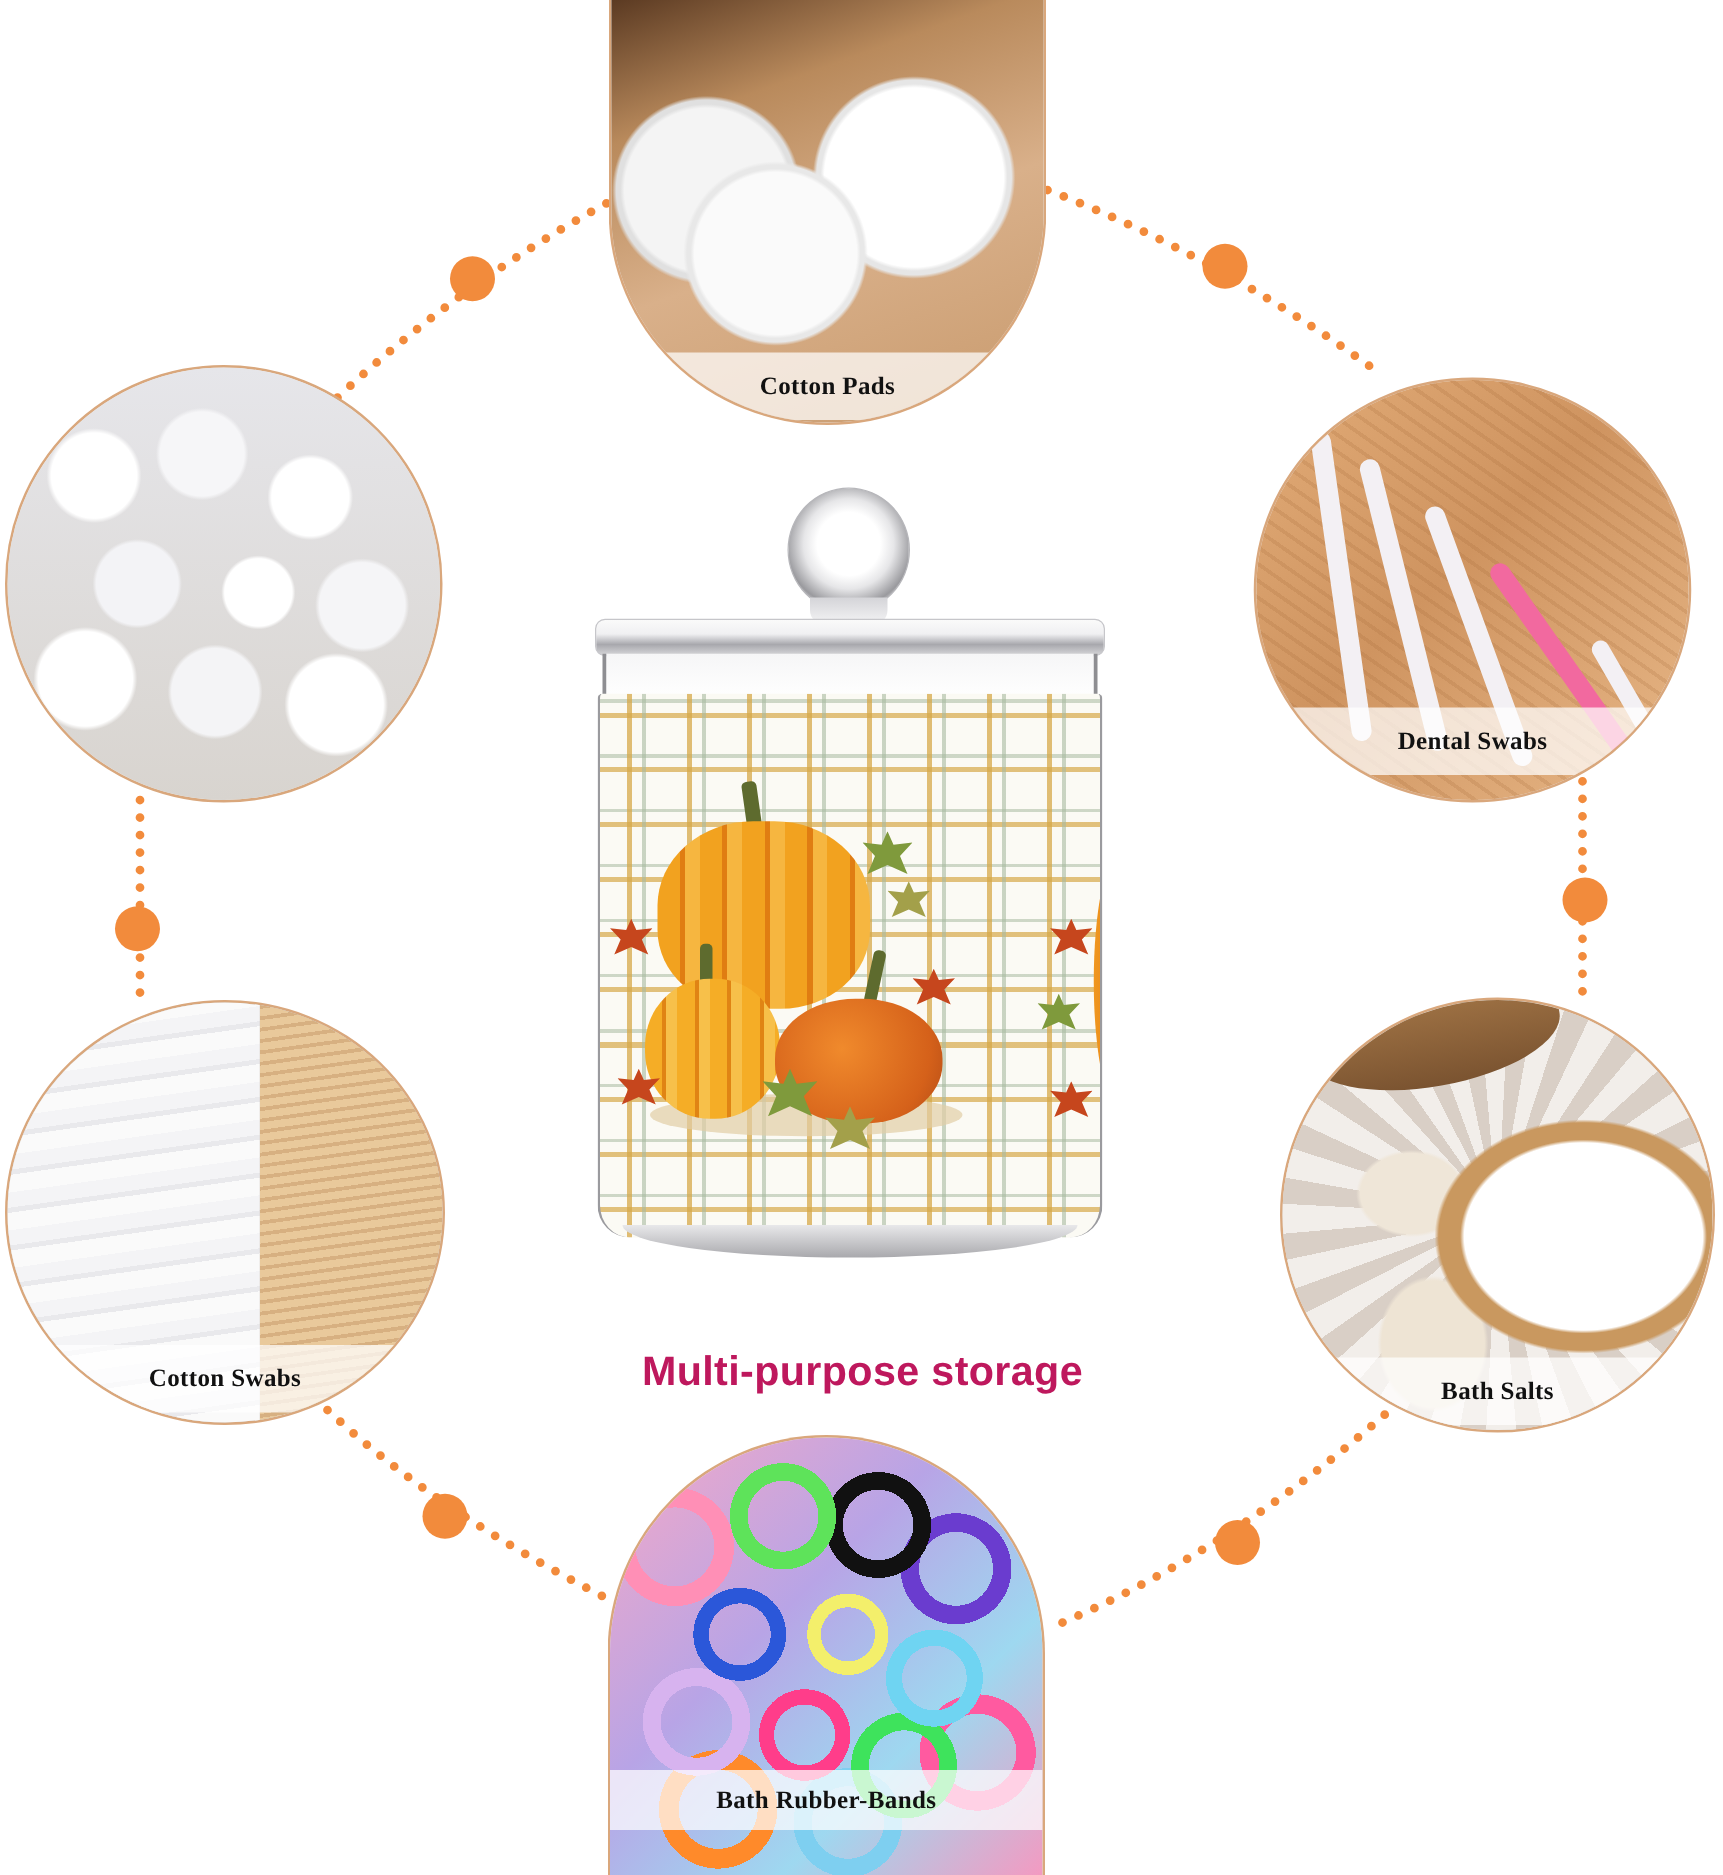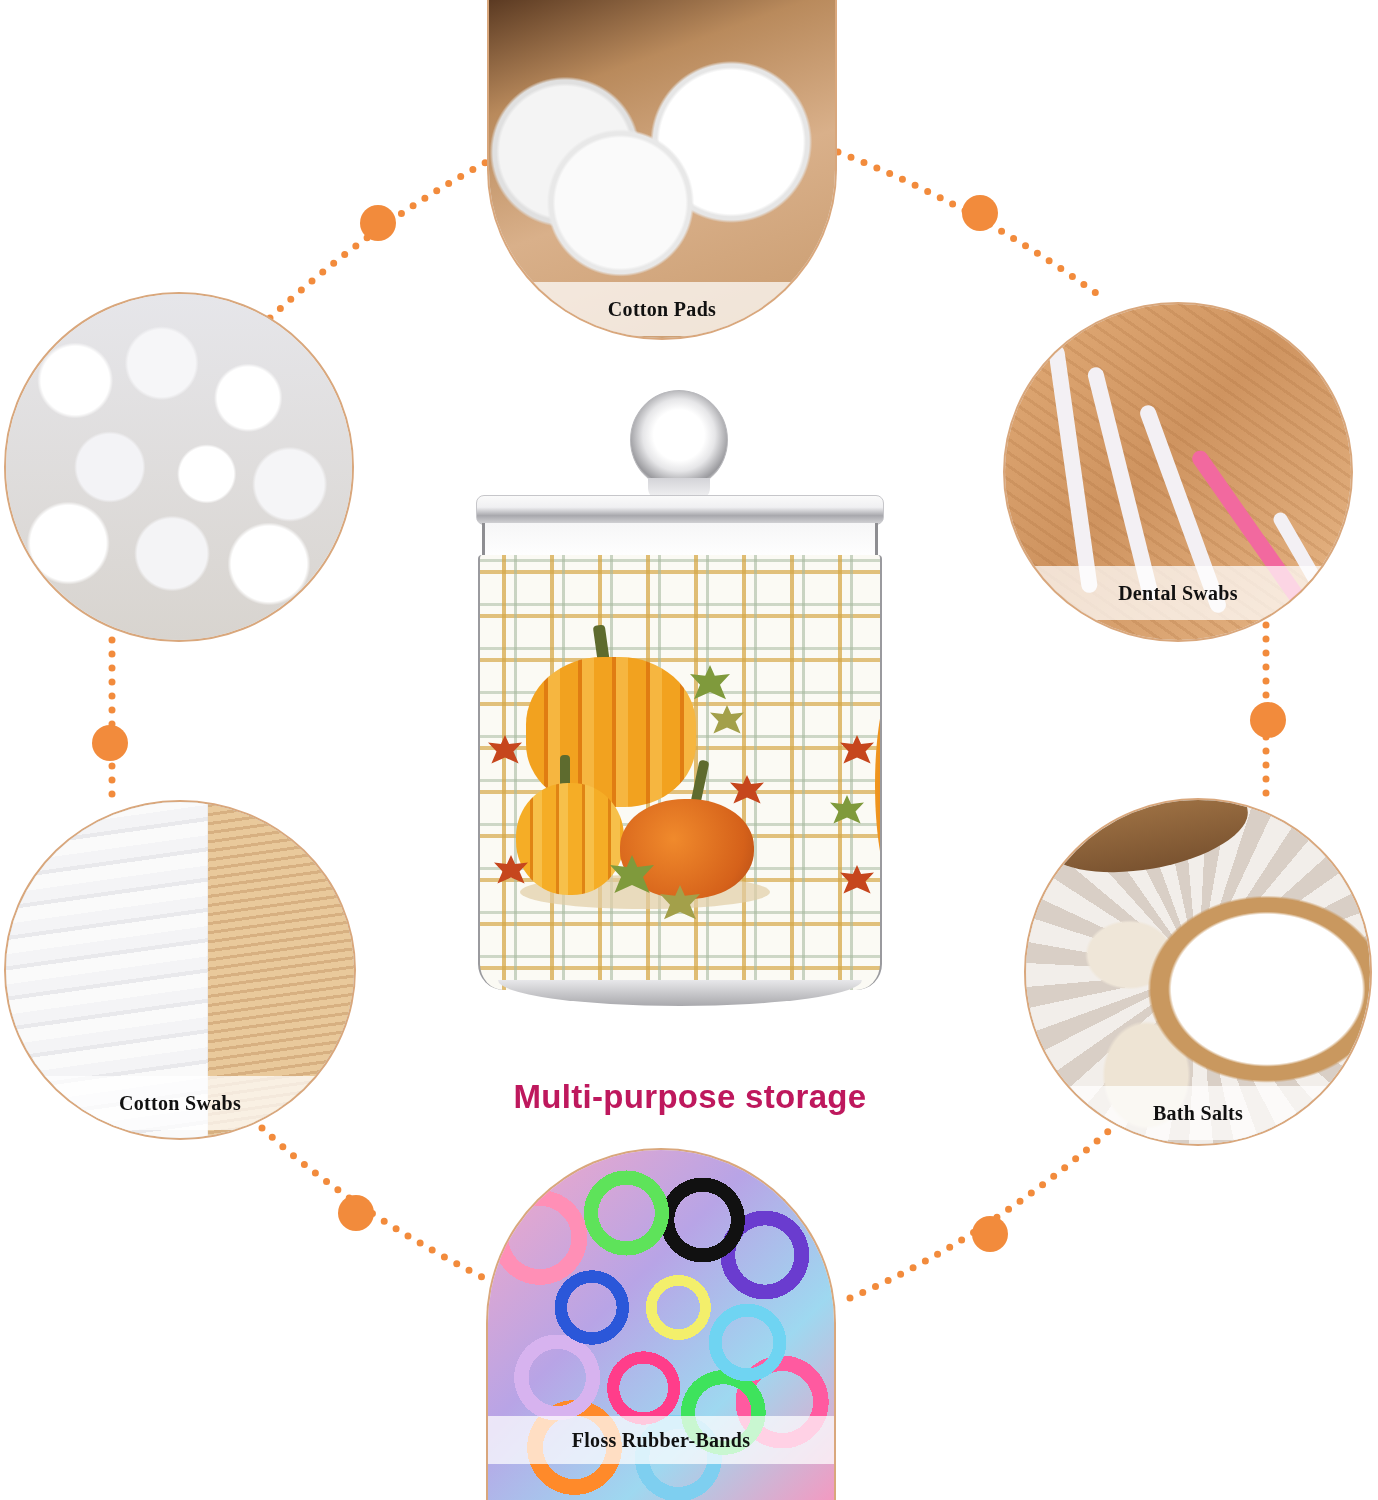--- a/index.html
+++ b/index.html
@@ -233,21 +233,21 @@
     <div class="spoon-top"></div>
   </div>
   <div class="band" style="top:276px;margin-top:10px;">
     <span>Bath Salts</span>
   </div>
 </div>
 
 <div class="feature" style="left:486px; top:1148px; width:350px; height:352px; border-bottom:none; border-radius:175px 175px 0 0 / 175px 175px 0 0;">
   <div class="photo bands"></div>
   <div class="band" style="top:266px; height:48px;">
-    <span>Floss Rubber-Bands</span>
+    <span>Bath Rubber-Bands</span>
   </div>
 </div>
 
 <div class="jar">
   <div class="knob"></div>
   <div class="knob-neck"></div>
   <div class="lid"></div>
   <div class="rim"></div>
   <div class="body">
     <div class="shadow-ground"></div>

